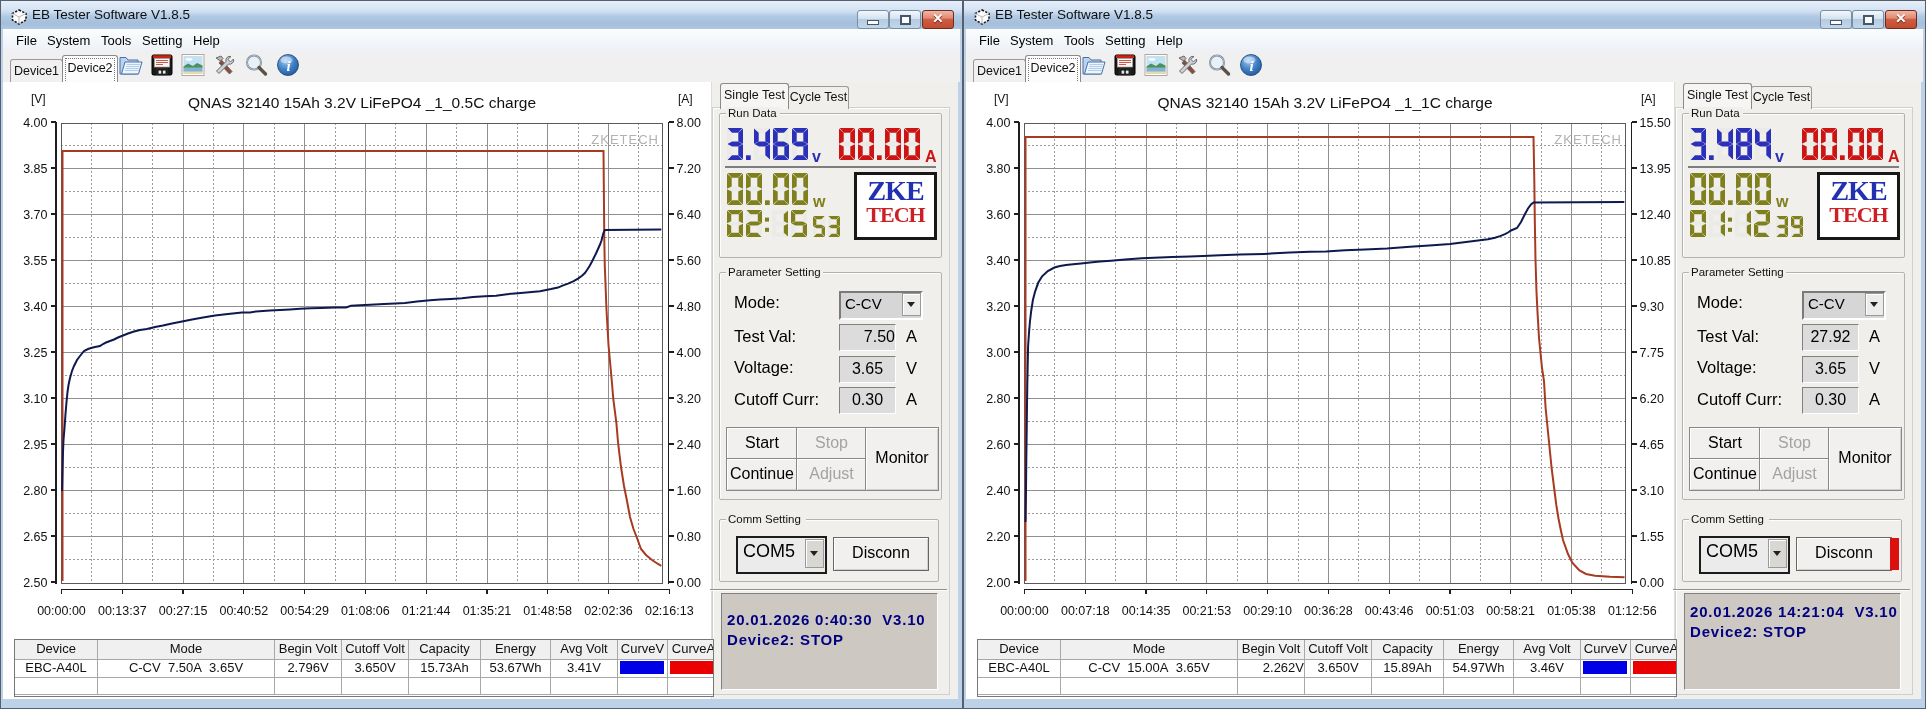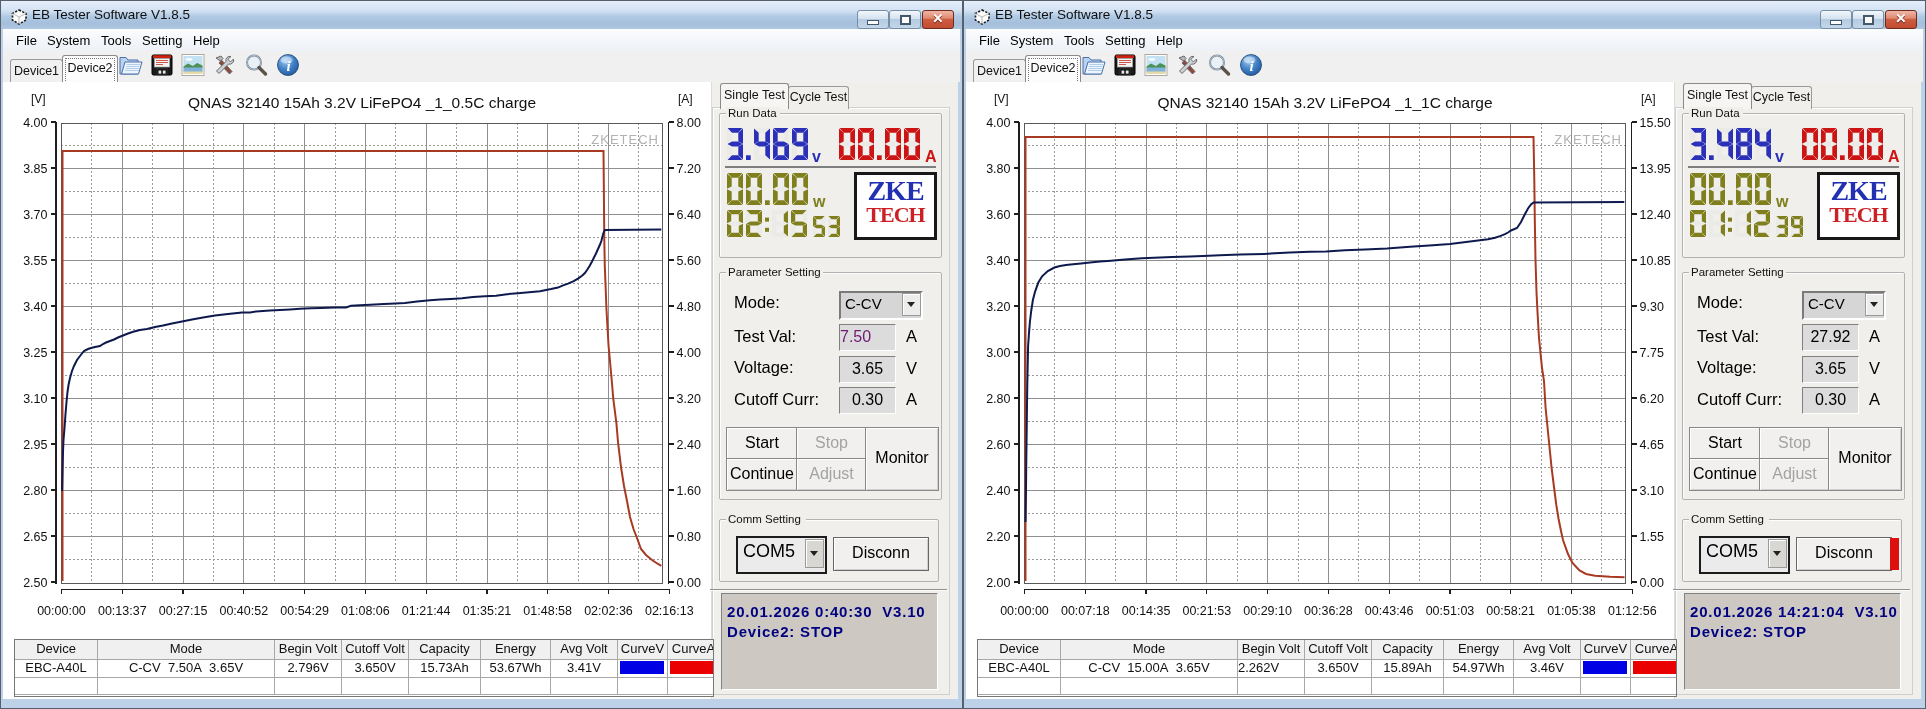--- a/index.html
+++ b/index.html
@@ -270,21 +270,21 @@
       <div style="position:absolute;left:734px;top:293px;font-size:16.5px;color:#000">Mode:</div>
       <div style="position:absolute;left:734px;top:327px;font-size:16.5px;color:#000">Test Val:</div>
       <div style="position:absolute;left:734px;top:358px;font-size:16.5px;color:#000">Voltage:</div>
       <div style="position:absolute;left:734px;top:390px;font-size:16.5px;color:#000">Cutoff Curr:</div>
       <div style="position:absolute;left:839px;top:291px;width:80px;height:25px;background:#d6d6d6;border-top:2px solid #7a7a7a;border-left:2px solid #7a7a7a;border-right:2px solid #fff;border-bottom:2px solid #fff">
         <div style="position:absolute;left:4px;top:2px;font-size:15px;color:#000">C-CV</div>
         <div style="position:absolute;right:0px;top:0px;width:17px;height:21px;background:#ececea;border:1px solid #999;box-shadow:inset 1px 1px 0 #fff">
           <div style="position:absolute;left:4px;top:8px;width:0;height:0;border-left:4.5px solid transparent;border-right:4.5px solid transparent;border-top:5px solid #222"></div>
         </div>
       </div>
-      <div style="position:absolute;left:839px;top:324px;width:55px;height:25px;background:#dcdcdc;border-top:1.5px solid #808080;border-left:1.5px solid #808080;border-right:1.5px solid #fff;border-bottom:1.5px solid #fff;font-size:16px;color:#701a75;text-align:left;line-height:24px">7.50</div>
+      <div style="position:absolute;left:839px;top:324px;width:55px;height:25px;background:#dcdcdc;border-top:1.5px solid #808080;border-left:1.5px solid #808080;border-right:1.5px solid #fff;border-bottom:1.5px solid #fff;font-size:16px;color:#000000;text-align:right;line-height:24px">7.50</div>
       <div style="position:absolute;left:906px;top:327px;font-size:16.5px;color:#000">A</div>
       <div style="position:absolute;left:839px;top:356px;width:55px;height:25px;background:#dcdcdc;border-top:1.5px solid #808080;border-left:1.5px solid #808080;border-right:1.5px solid #fff;border-bottom:1.5px solid #fff;font-size:16px;color:#000;text-align:center;line-height:24px">3.65</div>
       <div style="position:absolute;left:906px;top:359px;font-size:16.5px;color:#000">V</div>
       <div style="position:absolute;left:839px;top:387px;width:55px;height:25px;background:#dcdcdc;border-top:1.5px solid #808080;border-left:1.5px solid #808080;border-right:1.5px solid #fff;border-bottom:1.5px solid #fff;font-size:16px;color:#000;text-align:center;line-height:24px">0.30</div>
       <div style="position:absolute;left:906px;top:390px;font-size:16.5px;color:#000">A</div>
       <div style="position:absolute;left:726px;top:427px;width:70px;height:31px;background:#f1f0ee;border:1px solid #888;box-shadow:inset 1px 1px 0 #fff,inset -1px -1px 0 #cfcfcf;font-size:16px;color:#000;text-align:center;line-height:29px">Start</div>
       <div style="position:absolute;left:796px;top:427px;width:69px;height:31px;background:#f1f0ee;border:1px solid #888;box-shadow:inset 1px 1px 0 #fff,inset -1px -1px 0 #cfcfcf;font-size:16px;color:#a3a3a3;text-align:center;line-height:29px">Stop</div>
       <div style="position:absolute;left:726px;top:458px;width:70px;height:31px;background:#f1f0ee;border:1px solid #888;box-shadow:inset 1px 1px 0 #fff,inset -1px -1px 0 #cfcfcf;font-size:16px;color:#000;text-align:center;line-height:29px">Continue</div>
       <div style="position:absolute;left:796px;top:458px;width:69px;height:31px;background:#f1f0ee;border:1px solid #888;box-shadow:inset 1px 1px 0 #fff,inset -1px -1px 0 #cfcfcf;font-size:16px;color:#a3a3a3;text-align:center;line-height:29px">Adjust</div>
       <div style="position:absolute;left:865px;top:427px;width:72px;height:62px;background:#f1f0ee;border:1px solid #888;box-shadow:inset 1px 1px 0 #fff,inset -1px -1px 0 #cfcfcf;font-size:16px;color:#000;text-align:center;line-height:60px">Monitor</div>
@@ -293,21 +293,21 @@
       <div style="position:absolute;left:736px;top:536px;width:87px;height:34px;background:#ebebeb;border:2.5px solid #1c1c1c">
         <div style="position:absolute;left:5px;top:3px;font-size:18px;color:#000">COM5</div>
         <div style="position:absolute;right:1px;top:1px;width:17px;height:27px;background:#d9d7d2;border:1px solid #999;box-shadow:inset 1px 1px 0 #fff">
           <div style="position:absolute;left:3.5px;top:11px;width:0;height:0;border-left:4.5px solid transparent;border-right:4.5px solid transparent;border-top:5px solid #222"></div>
         </div>
       </div>
       <div style="position:absolute;left:833px;top:537px;width:94px;height:32px;background:#f1f0ee;border:1px solid #666;box-shadow:inset 1px 1px 0 #fff,inset -1px -1px 0 #cfcfcf;font-size:16px;color:#000;text-align:center;line-height:30px">Disconn</div>
       <div style="position:absolute;left:710px;top:589px;width:237px;height:1px;background:#909090"></div>
       <div style="position:absolute;left:710px;top:590px;width:237px;height:1px;background:#fdfdfd"></div>
       <div style="position:absolute;left:721px;top:593px;width:215px;height:95px;background:#cdc9c2;border-top:1.5px solid #828282;border-left:1.5px solid #828282;border-right:1.5px solid #fff;border-bottom:1.5px solid #fff;overflow:hidden;font-size:15px;font-weight:bold;color:#000080;line-height:20px;white-space:nowrap;letter-spacing:0.8px">
-        <div style="margin:8px 0 0 5px">20.01.2026 0:40:30&nbsp; V3.10</div>
+        <div style="margin:16px 0 0 5px">20.01.2026 0:40:30&nbsp; V3.10</div>
         <div style="margin:0 0 0 5px">Device2: STOP</div>
       </div>
       <div style="position:absolute;left:14px;top:639px;width:698px;height:56px;border:1px solid #777;overflow:hidden;background:#fff;font-size:13px">
         <div style="position:absolute;left:0px;top:0;width:82px;height:19px;background:#f0f0f0;border-right:1px solid #a8a8a8;border-bottom:1px solid #a8a8a8;text-align:center;line-height:18px;color:#111">Device</div>
         <div style="position:absolute;left:83px;top:0;width:176px;height:19px;background:#f0f0f0;border-right:1px solid #a8a8a8;border-bottom:1px solid #a8a8a8;text-align:center;line-height:18px;color:#111">Mode</div>
         <div style="position:absolute;left:260px;top:0;width:66px;height:19px;background:#f0f0f0;border-right:1px solid #a8a8a8;border-bottom:1px solid #a8a8a8;text-align:center;line-height:18px;color:#111">Begin Volt</div>
         <div style="position:absolute;left:327px;top:0;width:66px;height:19px;background:#f0f0f0;border-right:1px solid #a8a8a8;border-bottom:1px solid #a8a8a8;text-align:center;line-height:18px;color:#111">Cutoff Volt</div>
         <div style="position:absolute;left:394px;top:0;width:71px;height:19px;background:#f0f0f0;border-right:1px solid #a8a8a8;border-bottom:1px solid #a8a8a8;text-align:center;line-height:18px;color:#111">Capacity</div>
         <div style="position:absolute;left:466px;top:0;width:69px;height:19px;background:#f0f0f0;border-right:1px solid #a8a8a8;border-bottom:1px solid #a8a8a8;text-align:center;line-height:18px;color:#111">Energy</div>
         <div style="position:absolute;left:536px;top:0;width:66px;height:19px;background:#f0f0f0;border-right:1px solid #a8a8a8;border-bottom:1px solid #a8a8a8;text-align:center;line-height:18px;color:#111">Avg Volt</div>
@@ -645,21 +645,21 @@
         <div style="position:absolute;left:83px;top:0;width:176px;height:19px;background:#f0f0f0;border-right:1px solid #a8a8a8;border-bottom:1px solid #a8a8a8;text-align:center;line-height:18px;color:#111">Mode</div>
         <div style="position:absolute;left:260px;top:0;width:66px;height:19px;background:#f0f0f0;border-right:1px solid #a8a8a8;border-bottom:1px solid #a8a8a8;text-align:center;line-height:18px;color:#111">Begin Volt</div>
         <div style="position:absolute;left:327px;top:0;width:66px;height:19px;background:#f0f0f0;border-right:1px solid #a8a8a8;border-bottom:1px solid #a8a8a8;text-align:center;line-height:18px;color:#111">Cutoff Volt</div>
         <div style="position:absolute;left:394px;top:0;width:71px;height:19px;background:#f0f0f0;border-right:1px solid #a8a8a8;border-bottom:1px solid #a8a8a8;text-align:center;line-height:18px;color:#111">Capacity</div>
         <div style="position:absolute;left:466px;top:0;width:69px;height:19px;background:#f0f0f0;border-right:1px solid #a8a8a8;border-bottom:1px solid #a8a8a8;text-align:center;line-height:18px;color:#111">Energy</div>
         <div style="position:absolute;left:536px;top:0;width:66px;height:19px;background:#f0f0f0;border-right:1px solid #a8a8a8;border-bottom:1px solid #a8a8a8;text-align:center;line-height:18px;color:#111">Avg Volt</div>
         <div style="position:absolute;left:603px;top:0;width:49px;height:19px;background:#f0f0f0;border-right:1px solid #a8a8a8;border-bottom:1px solid #a8a8a8;text-align:center;line-height:18px;color:#111">CurveV</div>
         <div style="position:absolute;left:653px;top:0;width:51px;height:19px;background:#f0f0f0;border-right:1px solid #a8a8a8;border-bottom:1px solid #a8a8a8;text-align:center;line-height:18px;color:#111">CurveA</div>
         <div style="position:absolute;left:0px;top:19px;width:82px;height:18px;border-right:1px solid #a8a8a8;border-bottom:1px solid #a8a8a8;text-align:center;line-height:17px;color:#111">EBC-A40L</div>
         <div style="position:absolute;left:83px;top:19px;width:176px;height:18px;border-right:1px solid #a8a8a8;border-bottom:1px solid #a8a8a8;text-align:center;line-height:17px;color:#111">C-CV&nbsp; 15.00A&nbsp; 3.65V</div>
-        <div style="position:absolute;left:260px;top:19px;width:66px;height:18px;border-right:1px solid #a8a8a8;border-bottom:1px solid #a8a8a8;text-align:left;line-height:17px;color:#111">2.262V</div>
+        <div style="position:absolute;left:260px;top:19px;width:66px;height:18px;border-right:1px solid #a8a8a8;border-bottom:1px solid #a8a8a8;text-align:right;line-height:17px;color:#111">2.262V</div>
         <div style="position:absolute;left:327px;top:19px;width:66px;height:18px;border-right:1px solid #a8a8a8;border-bottom:1px solid #a8a8a8;text-align:center;line-height:17px;color:#111">3.650V</div>
         <div style="position:absolute;left:394px;top:19px;width:71px;height:18px;border-right:1px solid #a8a8a8;border-bottom:1px solid #a8a8a8;text-align:center;line-height:17px;color:#111">15.89Ah</div>
         <div style="position:absolute;left:466px;top:19px;width:69px;height:18px;border-right:1px solid #a8a8a8;border-bottom:1px solid #a8a8a8;text-align:center;line-height:17px;color:#111">54.97Wh</div>
         <div style="position:absolute;left:536px;top:19px;width:66px;height:18px;border-right:1px solid #a8a8a8;border-bottom:1px solid #a8a8a8;text-align:center;line-height:17px;color:#111">3.46V</div>
         <div style="position:absolute;left:603px;top:19px;width:49px;height:18px;border-right:1px solid #a8a8a8;border-bottom:1px solid #a8a8a8;text-align:center;line-height:17px;color:#111">
           <div style="position:absolute;left:2px;top:2px;right:3px;bottom:3px;background:#0000e4"></div>
         </div>
         <div style="position:absolute;left:653px;top:19px;width:51px;height:18px;border-right:1px solid #a8a8a8;border-bottom:1px solid #a8a8a8;text-align:center;line-height:17px;color:#111">
           <div style="position:absolute;left:2px;top:2px;right:0px;bottom:3px;background:#ea0000"></div>
         </div>

